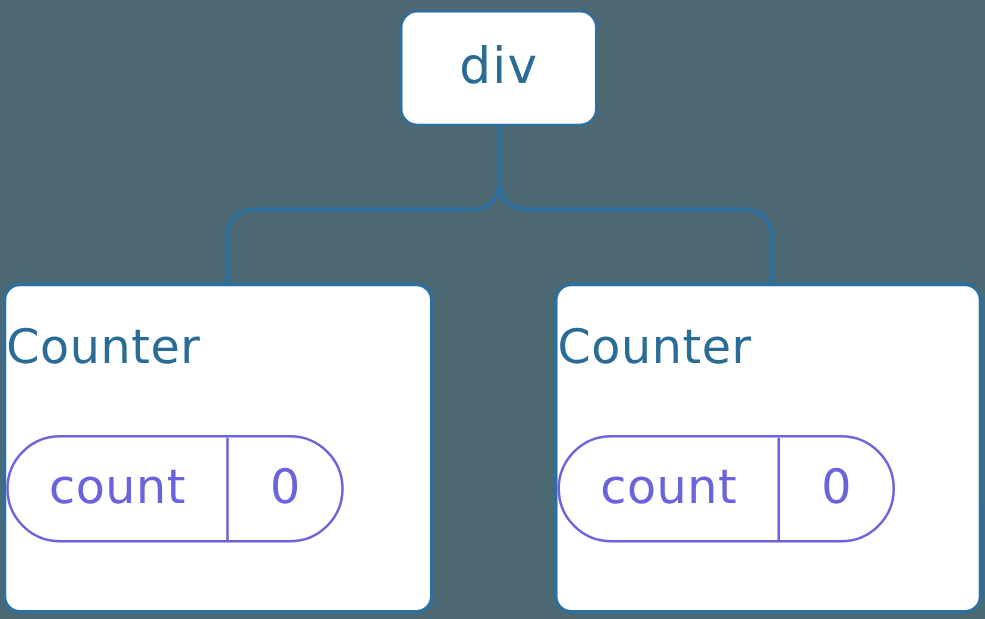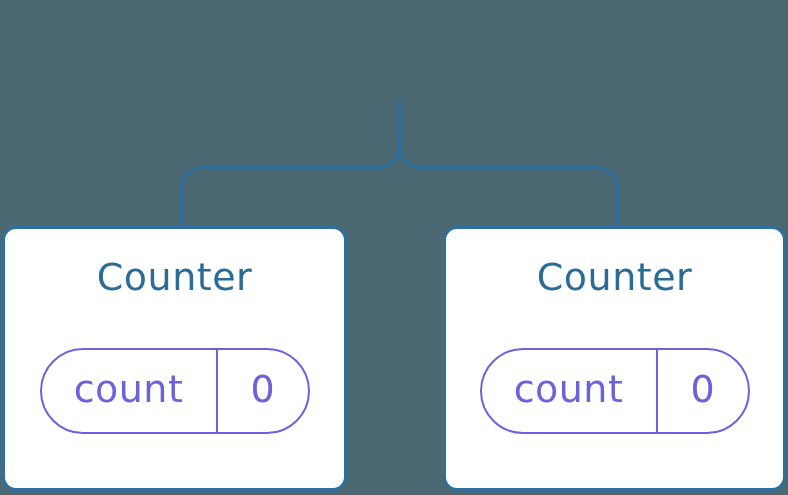--- a/index.html
+++ b/index.html
@@ -60,21 +60,20 @@
   
   .card {
     position: absolute;
     top: 226px;
     height: 265px;
     background: var(--node-fill);
     border: 3px solid var(--blue);
     border-radius: 14px;
     display: flex;
     flex-direction: column;
-    align-items: center;
   }
   .card.left  { left: 2px;   width: 345px; }
   .card.right { left: 443px; width: 343px; }
   .card-title {
     margin-top: 28px;
     font-size: 38px;
     line-height: 40px;
     color: var(--text-blue);
     font-weight: 500;
     letter-spacing: 0.5px;
@@ -115,20 +114,23 @@
 <body>
 
 <div id="stage">
 
   <svg id="connectors" viewBox="0 0 788 495" xmlns="http://www.w3.org/2000/svg" aria-hidden="true">
     <path d="M399.5 101 L399.5 144"></path>
     <path d="M399.5 144 Q399.5 167.5 375.5 167.5 L205.5 167.5 Q181.5 167.5 181.5 191.5 L181.5 227"></path>
     <path d="M399.5 144 Q399.5 167.5 423.5 167.5 L593.5 167.5 Q617.5 167.5 617.5 191.5 L617.5 227"></path>
   </svg>
 
+  <div class="root-node">
+    <span class="root-label">div</span>
+  </div>
 
   <div class="card left">
     <div class="card-title">Counter</div>
     <div class="state-pill">
       <span class="pill-key">count</span>
       <span class="pill-value">0</span>
     </div>
   </div>
 
   <div class="card right">

